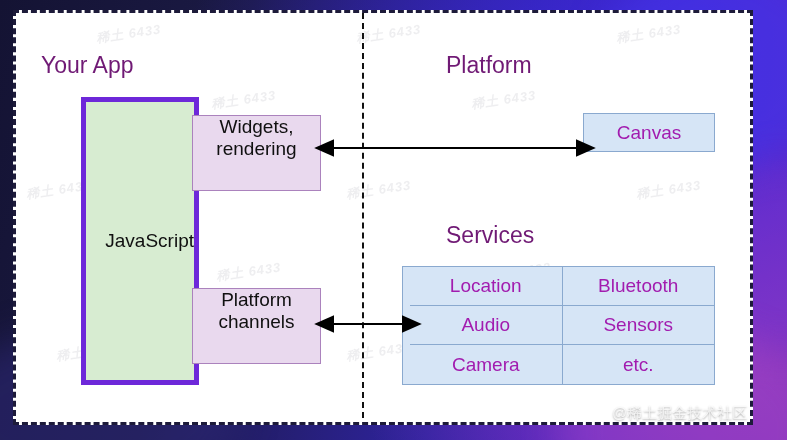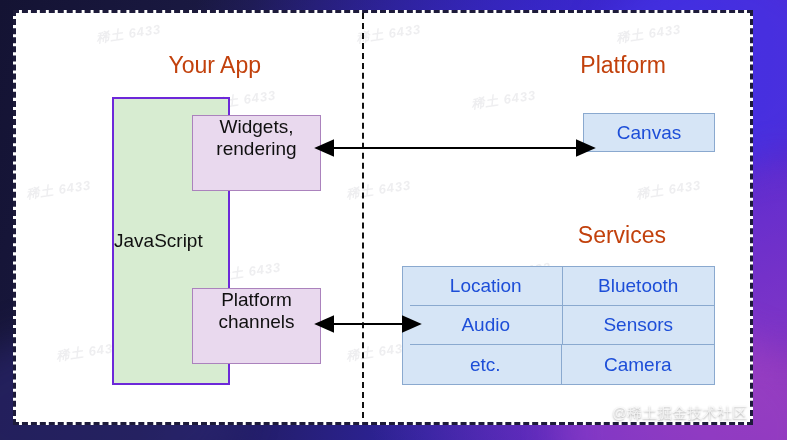--- a/index.html
+++ b/index.html
@@ -57,36 +57,36 @@
     position: absolute;
     left: 346px; top: 0px;
     width: 0; height: 415px;
     border-left: 2px dashed #111111;
   }
 
   
   .heading {
     position: absolute;
     font-size: 23px;
-    color: #c2410c;
+    color: #701a75;
     white-space: nowrap;
-    text-align: right;
+    text-align: left;
   }
   #h-yourapp  { left: 25px;  top: 39px;  width: 220px; }
   #h-platform { left: 430px; top: 39px;  width: 220px; }
   #h-services { left: 430px; top: 209px; width: 220px; }
 
   
   #js-box {
     position: absolute;
     left: 65px; top: 84px;
     width: 118px; height: 288px;
     background: #d7ecd1;
-    border: 2px solid #6d28d9;
-    display: flex; align-items: center; justify-content: flex-start; margin-left: 31px;
+    border: 5px solid #6d28d9;
+    display: flex; align-items: center; justify-content: flex-end;
   }
   #js-box .label { font-size: 19px; color: #101010; }
 
   .purple-box {
     position: absolute;
     left: 176px;
     width: 129px;
     background: #e9d9ee;
     border: 1px solid #ab82bd;
     display: flex; align-items: flex-start; justify-content: center;
@@ -102,21 +102,21 @@
   
   .blue-table {
     position: absolute;
     border: 1px solid #8aa9cf;
     background: #d6e5f6;
     border-collapse: collapse;
   }
   .blue-table .cell {
     display: flex; align-items: center; justify-content: center;
     font-size: 19px;
-    color: #1d4ed8;
+    color: #a21caf;
     border-bottom: 1px solid #8aa9cf;
     border-right: 1px solid #8aa9cf;
   }
   .blue-table .row { display: flex; }
   .blue-table .row:last-child .cell { border-bottom: none; }
   .blue-table .cell:last-child { border-right: none; }
 
   #platform-table { left: 567px; top: 100px; width: 132px; }
   #platform-table .cell { width: 130px; height: 37px; }
 
@@ -200,22 +200,22 @@
     <div class="blue-table" id="services-table">
       <div class="row">
         <div class="cell">Location</div>
         <div class="cell right">Bluetooth</div>
       </div>
       <div class="row">
         <div class="cell">Audio</div>
         <div class="cell right">Sensors</div>
       </div>
       <div class="row">
+        <div class="cell">Camera</div>
         <div class="cell right">etc.</div>
-        <div class="cell">Camera</div>
       </div>
     </div>
 
     <svg class="arrow" id="arrow-top" width="260" height="30" viewBox="0 0 260 30">
       <defs>
         <marker id="ahL" markerWidth="10" markerHeight="10" refX="9" refY="4" orient="auto" markerUnits="strokeWidth">
           <path d="M9,0 L9,8 L0,4 z" fill="#000000"></path>
         </marker>
         <marker id="ahR" markerWidth="10" markerHeight="10" refX="1" refY="4" orient="auto" markerUnits="strokeWidth">
           <path d="M1,0 L1,8 L10,4 z" fill="#000000"></path>

